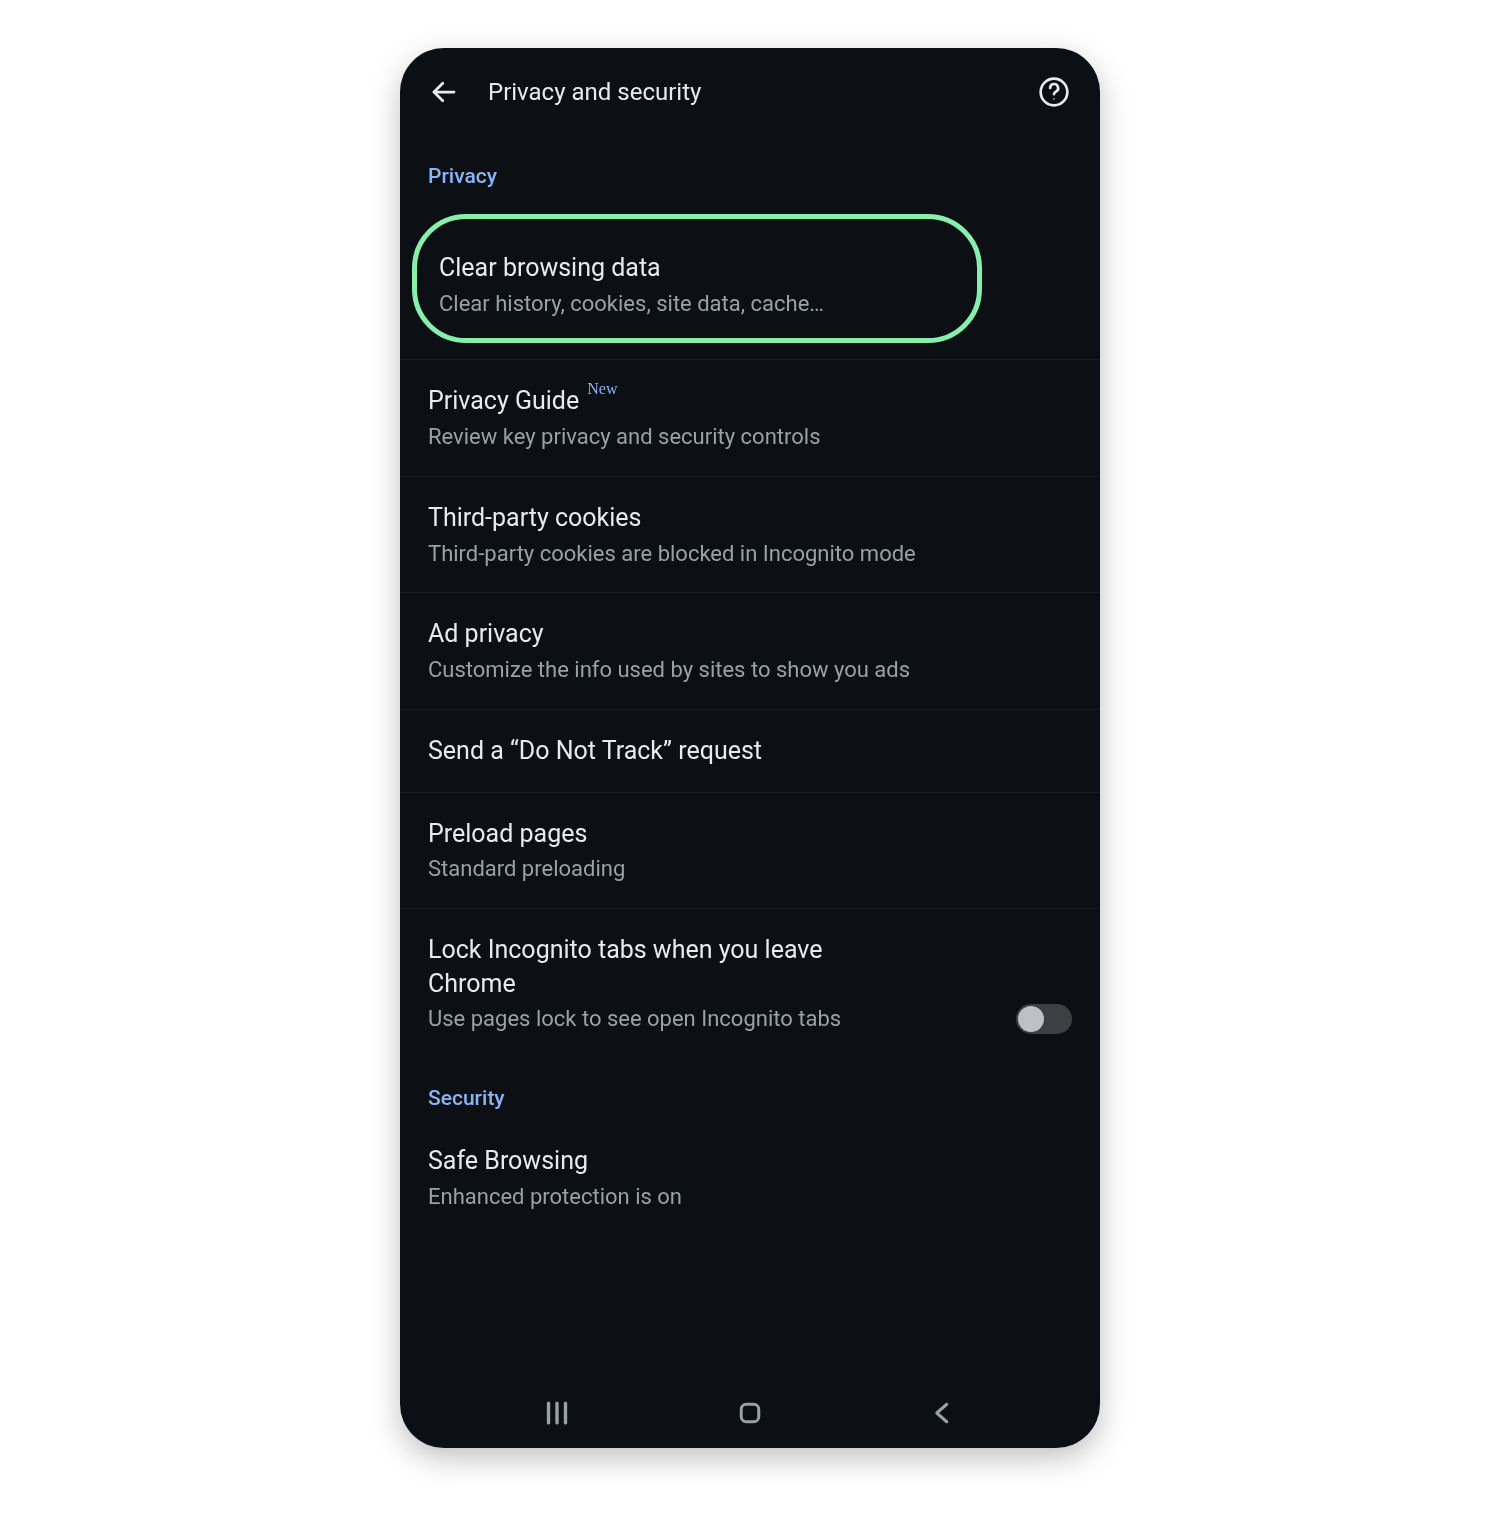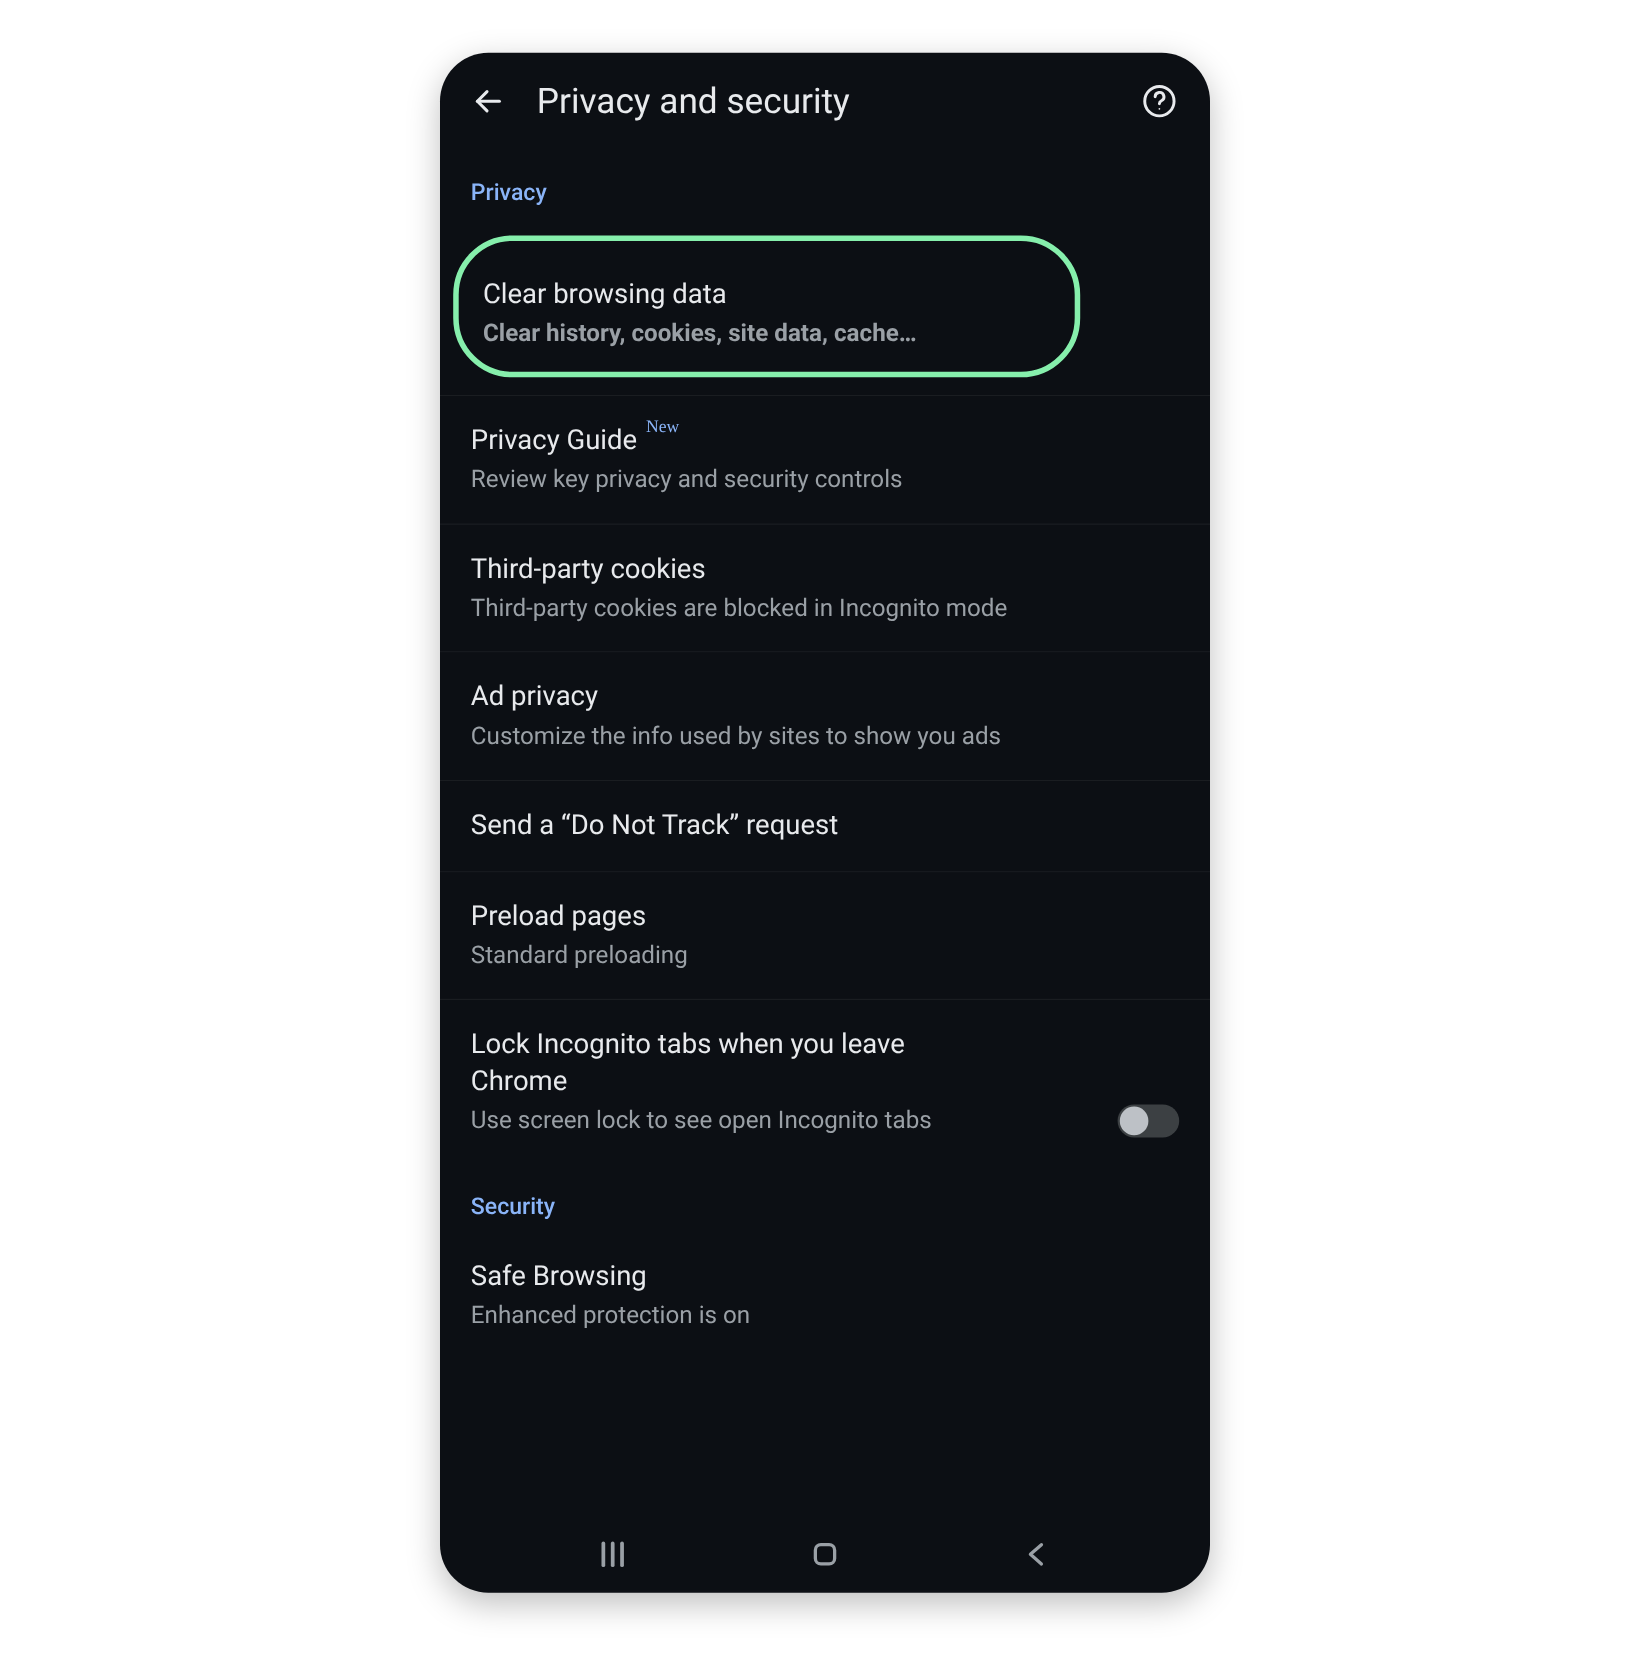--- a/index.html
+++ b/index.html
@@ -42,21 +42,21 @@
     color: #e8eaed;
   }
   .icon-btn {
     width: 44px; height: 44px;
     display: flex; align-items: center; justify-content: center;
     color: #e8eaed;
     cursor: pointer;
     border-radius: 50%;
   }
   .appbar-title {
-    font-size: 32px;
+    font-size: 24px;
     font-weight: 400;
     color: #e8eaed;
     flex: 1;
   }
   svg { display: block; }
   
   .content {
     flex: 1;
     overflow: hidden;
     position: relative;
@@ -110,21 +110,21 @@
     border-bottom: 1px solid rgba(255,255,255,0.06);
   }
   .highlight {
     border: 5px solid #86efac;
     border-radius: 54px;
     padding: 32px 24px 20px 22px;
     width: 570px;
     cursor: pointer;
   }
   .highlight .item-title { font-size: 25px; }
-  .highlight .item-sub  { font-size: 22px; font-weight: bold; }
+  .highlight .item-sub  { font-size: 22px; }
   
   .toggle {
     width: 56px; height: 30px;
     background: #3c4043;
     border-radius: 30px;
     position: relative;
     flex-shrink: 0;
     cursor: pointer;
   }
   .toggle .knob {
@@ -219,21 +219,21 @@
           <div class="item">
             <div class="item-text">
               <div class="item-title">Preload pages</div>
               <div class="item-sub">Standard preloading</div>
             </div>
           </div>
 
           <div class="item">
             <div class="item-text">
               <div class="item-title" style="max-width:480px;">Lock Incognito tabs when you leave Chrome</div>
-              <div class="item-sub wrap">Use screen lock to see open Incognito tabs</div>
+              <div class="item-sub wrap">Use pages lock to see open Incognito tabs</div>
             </div>
             <div class="toggle">
               <div class="knob"></div>
             </div>
           </div>
 
         </div>
 
         <div class="section-header">Security</div>
 

